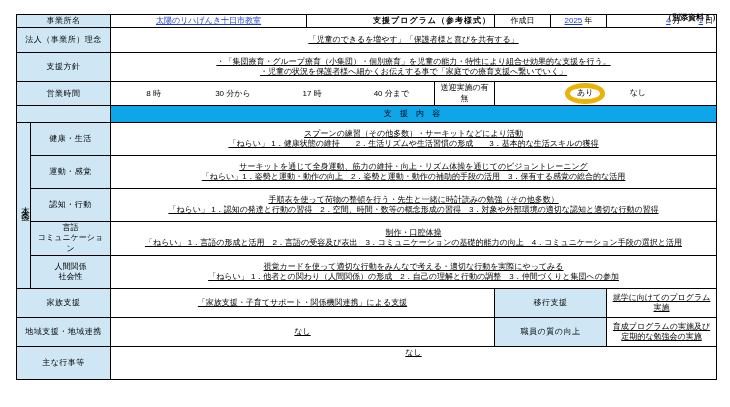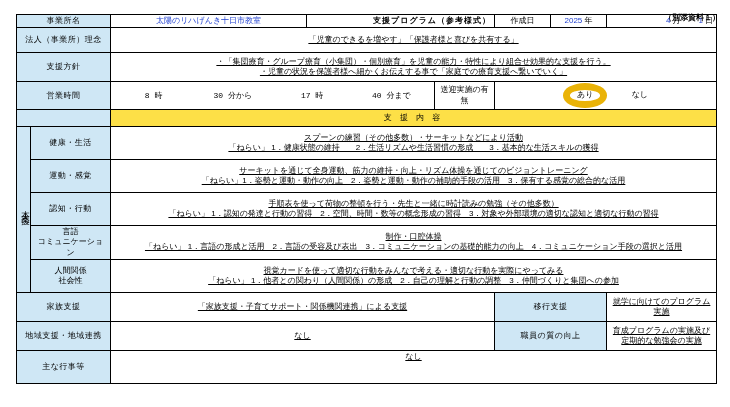--- a/index.html
+++ b/index.html
@@ -24,46 +24,46 @@
     font-size:8px;
     line-height:1.28;
   }
   .lbl{
     background:#cfe7f5;
     text-align:center;
     font-size:8.5px;
     letter-spacing:0.5px;
   }
   .lbl.tight{letter-spacing:0;margin-left:24px;}
-  .blue-text{color:#1f3fd0;}
+  .blue-text{color:#1f3fd0;text-decoration:underline;}
   .c{text-align:center;}
   .l{text-align:center;text-decoration:underline;}
   .title{
     font-size:11.5px;font-weight:bold;text-align:right;letter-spacing:1px;
   }
   .sideways{
     background:#cfe7f5;
     text-align:center;
     width:14px;
   }
   .sideways span{
     writing-mode:vertical-rl;
     text-orientation:upright;
     display:inline-block;
     letter-spacing:2px;
     font-size:8.5px;
   }
   .lines div{white-space:pre;}
-  .hdr-center{background:#fde047;text-align:center;font-size:8.5px;letter-spacing:3px;margin-left:36px;}
+  .hdr-center{background:#0ea5e9;text-align:center;font-size:8.5px;letter-spacing:3px;margin-left:36px;}
   .date-box{display:flex;align-items:center;justify-content:flex-end;gap:2px;}
-  .hrs{display:flex;align-items:center;justify-content:space-between;font-family:Liberation Mono, monospace;}
+  .hrs{display:flex;align-items:center;justify-content:space-between;}
   .hrs .cell{flex:1;text-align:center;}
   .circled{
     display:inline-block;
-    border:7px solid #eab308;
+    border:5px solid #eab308;
     border-radius:50%;
     padding:1px 7px;
     line-height:1.1;
     font-family:Liberation Mono, monospace;
   }
   .namecell{background:#ffffff;text-align:center;}
 </style>
 </head>
 <body>
 

